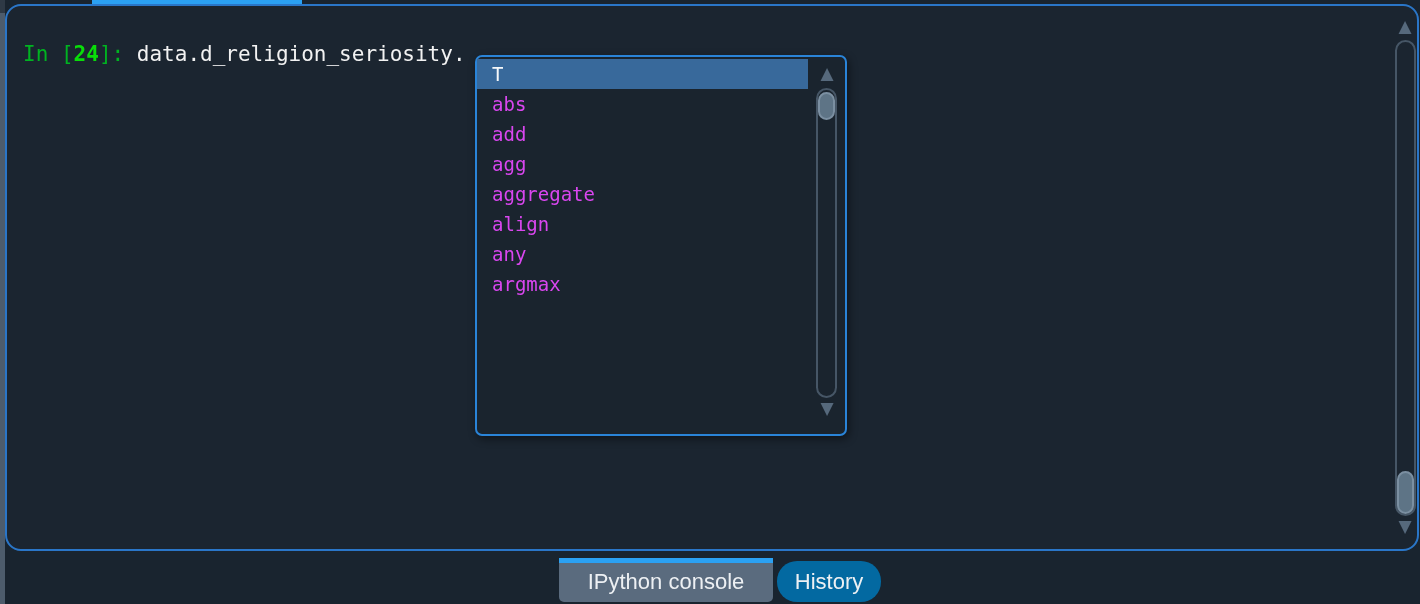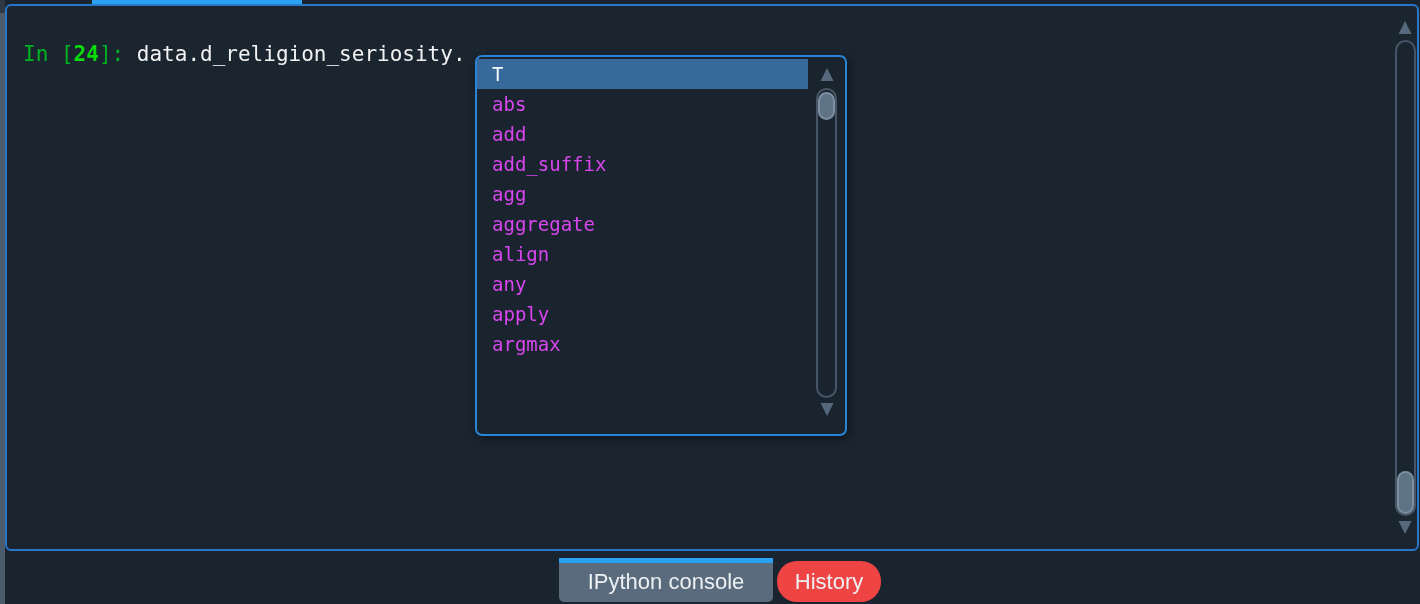--- a/index.html
+++ b/index.html
@@ -27,21 +27,21 @@
     position: absolute; left: 92px; top: 0; width: 210px; height: 4px;
     background: #2ba1f3;
   }
 
   
   .console-panel {
     position: absolute; left: 5px; top: 4px; width: 1414px; height: 547px;
     box-sizing: border-box;
     background: #1b2530;
     border: 2px solid #2a76c8;
-    border-radius: 6px;
+    border-radius: 16px;
   }
   .prompt-line {
     position: absolute; left: 16px; top: 36px;
     font-size: 21px; line-height: 24px; white-space: pre;
   }
   .p-green  { color: #00b321; }
   .p-num    { color: #09dd09; font-weight: bold; }
   .code     { color: #f2f2f2; }
 
   
@@ -106,21 +106,21 @@
   .tab-ipython {
     left: 559px; top: 558px; width: 214px; height: 44px;
     background: #5a6b7e; padding-top: 4px;
   }
   .tab-indicator {
     position: absolute; left: 0; right: 0; top: 0; height: 5px;
     background: #2ba1f3;
   }
   .tab-history {
     left: 777px; top: 561px; width: 104px; height: 41px;
-    background: #ef4444;
+    background: #0369a1;
     border-radius: 20px;
   }
 </style>
 </head>
 <body>
 
 <div class="screen">
 
   <div class="left-strip"></div>
   <div class="left-strip-cap"></div>
@@ -134,26 +134,24 @@
   <div class="sb-track csb-track"></div>
   <div class="sb-thumb csb-thumb"></div>
   <div class="sb-arrow csb-down">▼</div>
 
   <div class="autocomplete">
     <div class="ac-list">
 
     <div class="ac-item selected">T</div>
         <div class="ac-item">abs</div>
         <div class="ac-item">add</div>
-        <div class="ac-item">add_suffix</div>
         <div class="ac-item">agg</div>
         <div class="ac-item">aggregate</div>
         <div class="ac-item">align</div>
         <div class="ac-item">any</div>
-        <div class="ac-item">apply</div>
         <div class="ac-item">argmax</div>
       </div>
     <div class="sb-arrow acsb-up">▲</div>
     <div class="sb-track acsb-track"></div>
     <div class="sb-thumb acsb-thumb"></div>
     <div class="sb-arrow acsb-down">▼</div>
   </div>
 
   <div class="tab tab-ipython">
     <div class="tab-indicator"></div>

